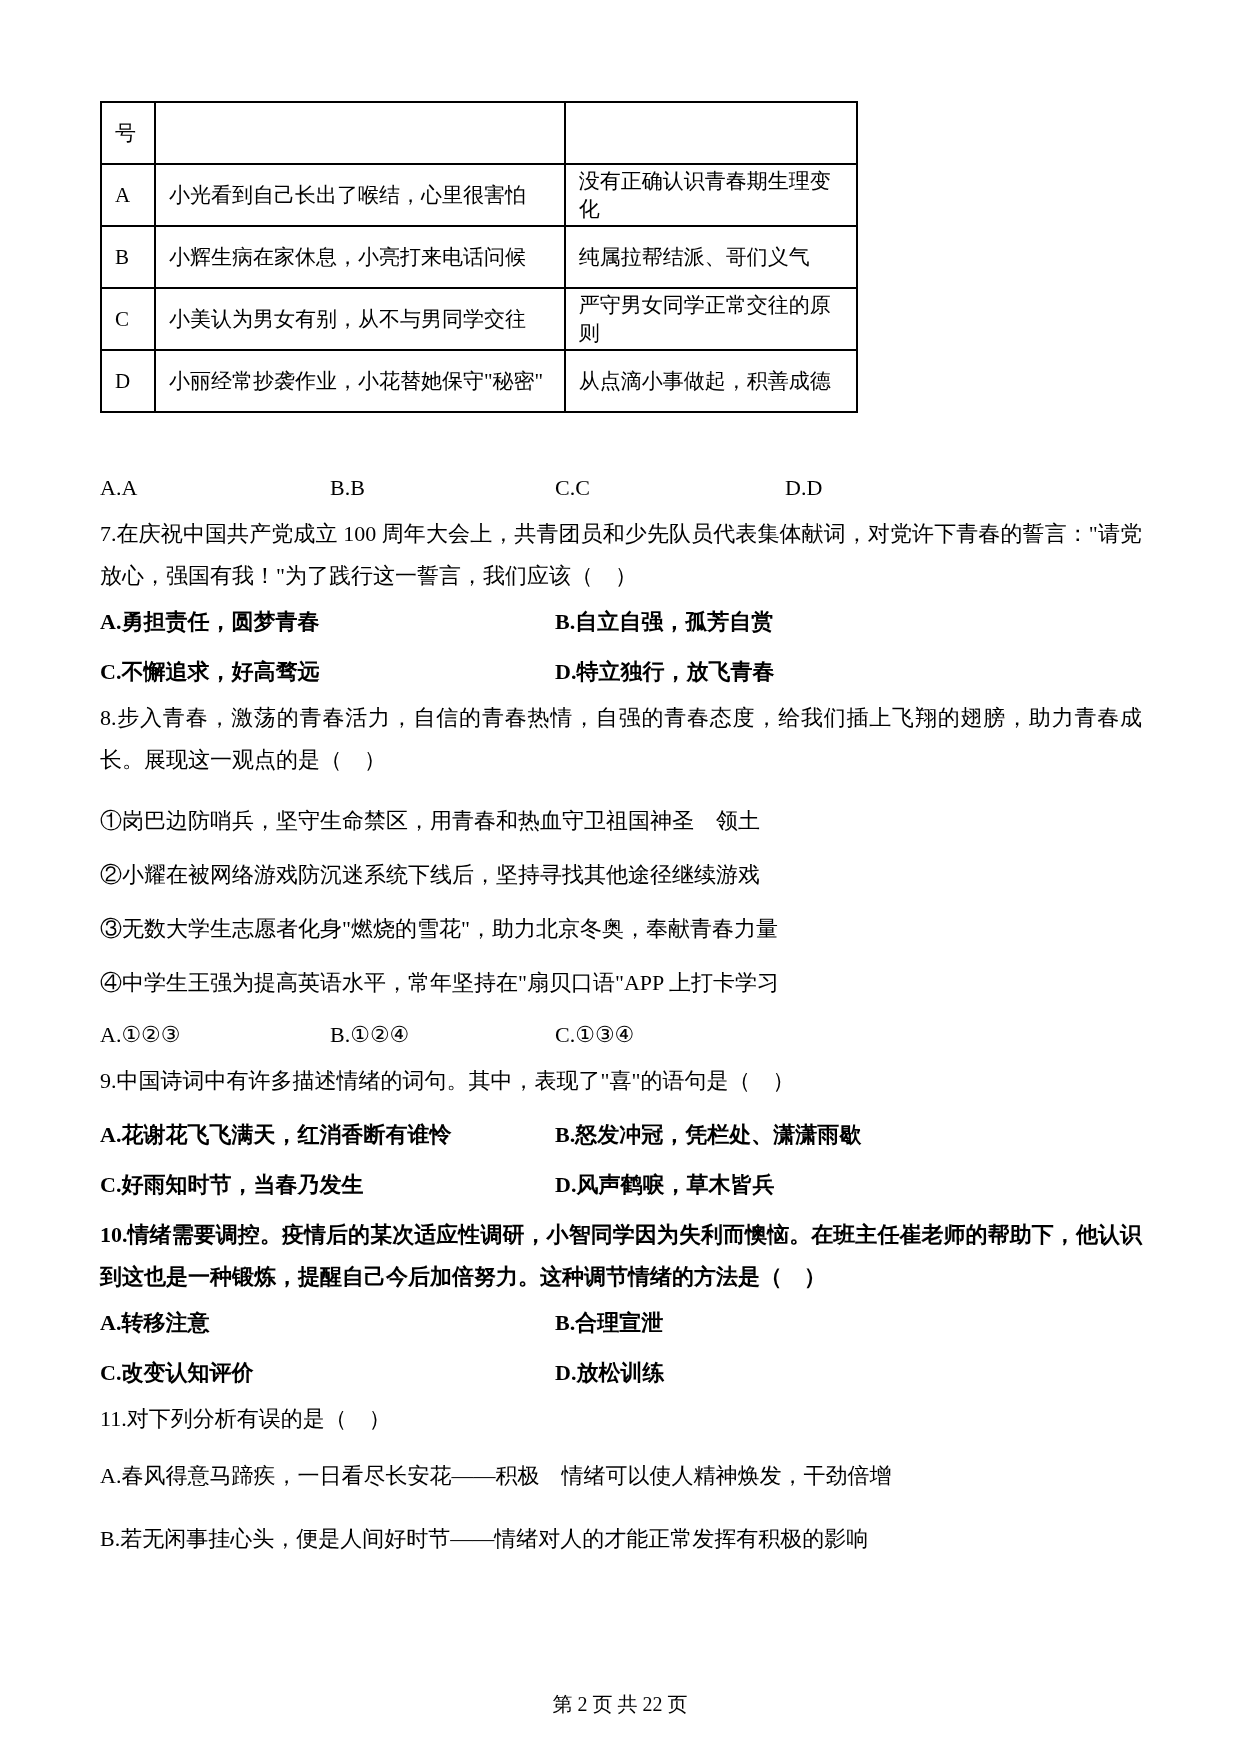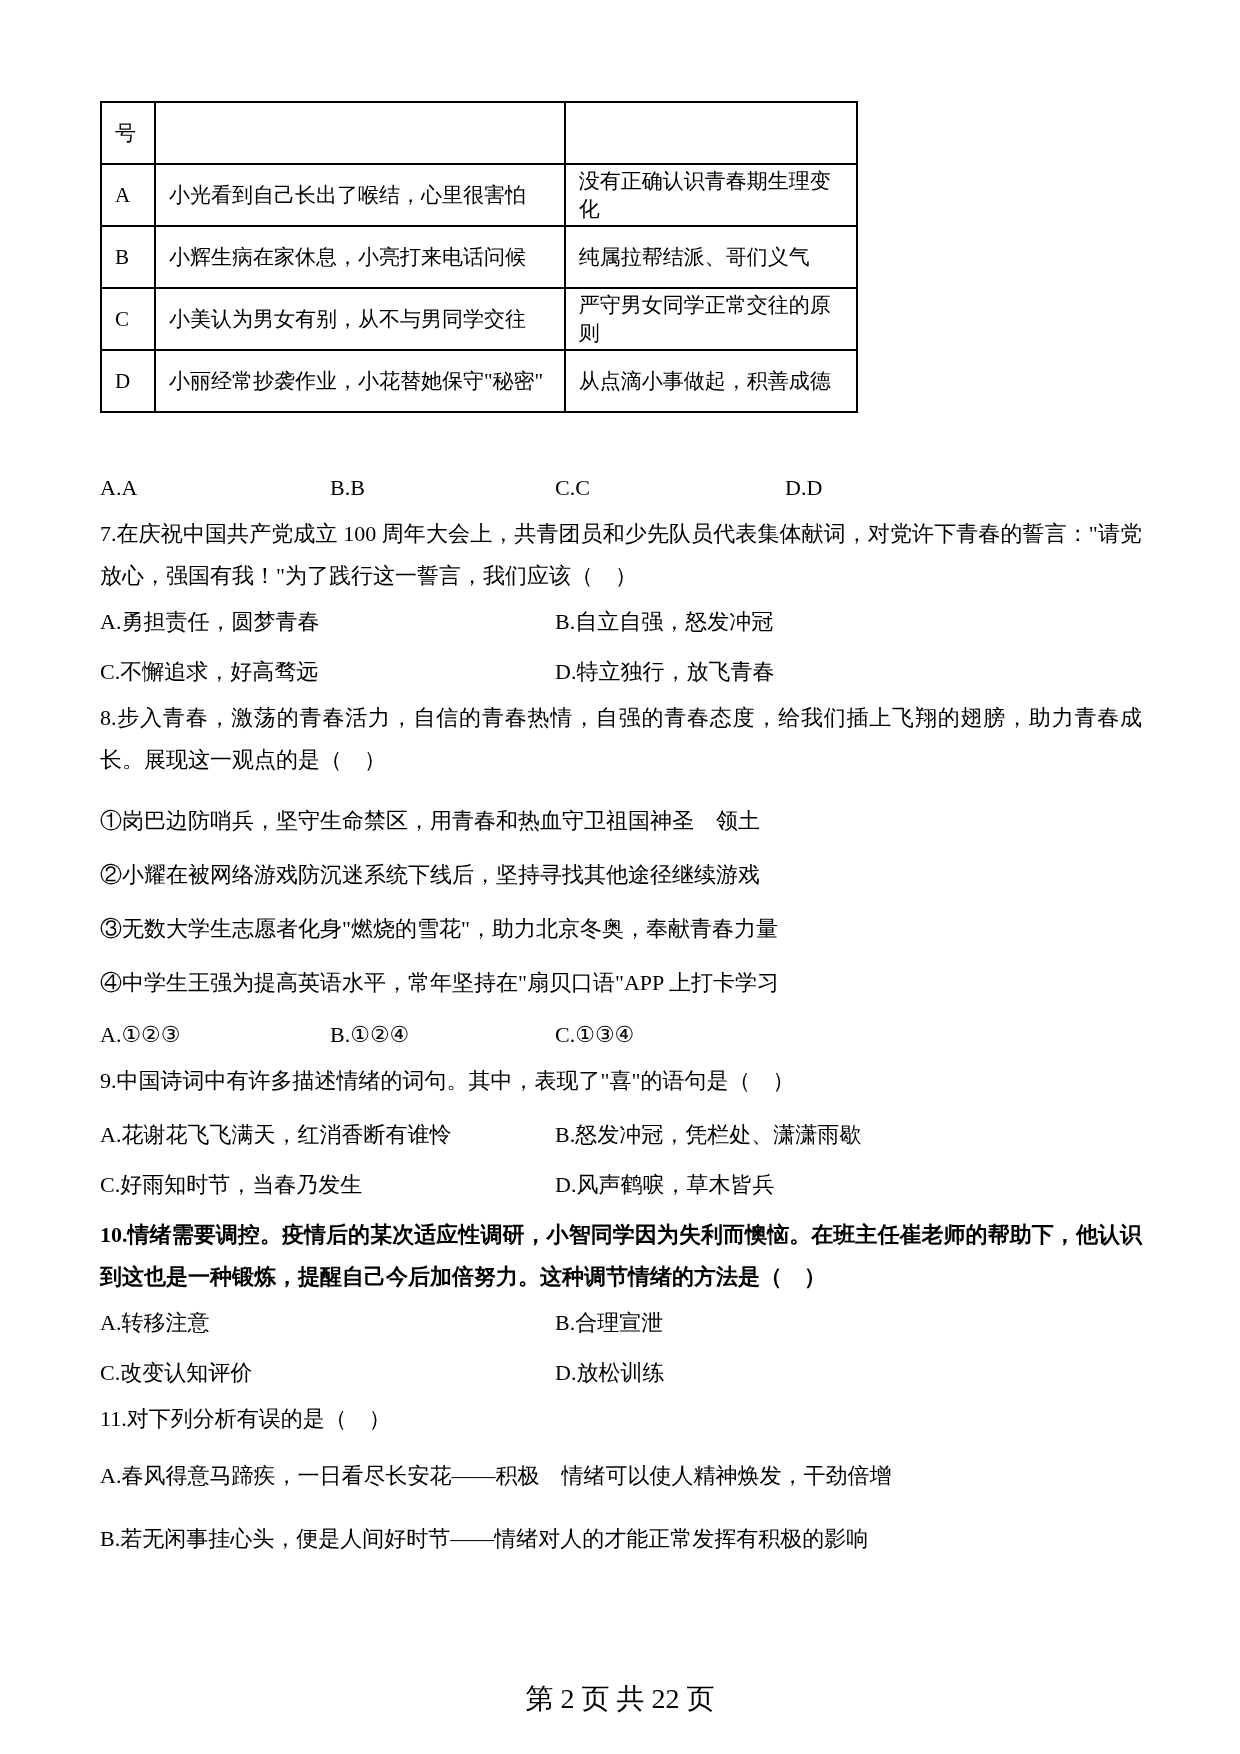--- a/index.html
+++ b/index.html
@@ -29,32 +29,32 @@
     border:2px solid #000;
     height:62px;
     vertical-align:middle;
     padding:0 10px 0 13px;
   }
   col.c1 { width:54px; }
   col.c2 { width:411px; }
   col.c3 { width:293px; }
   .opt-grid { display:grid; line-height:50px; }
   .cols4 { grid-template-columns:230px 225px 230px 1fr; }
-  .cols2 { grid-template-columns:455px 1fr; }
+  .cols2 { grid-template-columns:455px 1fr;font-weight:bold; }
   .stem { line-height:42px; text-align:justify; }
   .items { margin-top:13px; }
   .items .item { line-height:54px; }
   .mt8 { margin-top:8px; }
   .mt4 { margin-top:4px;font-weight:bold; }
   .wide-opt { line-height:55px; margin-top:8px; text-align:justify; }
   .footer {
     position:absolute;
     left:0; right:0; bottom:36px;
     text-align:center;
-    font-size:28px;
+    font-size:20px;
   }
 </style>
 </head>
 <body>
 
 <div class="page">
   <div class="content">
 
     <table class="qtable">
       <colgroup>
@@ -95,21 +95,21 @@
       <span>A.A</span>
       <span>B.B</span>
       <span>C.C</span>
       <span>D.D</span>
     </div>
 
     <div class="q">
       <div class="stem">7.在庆祝中国共产党成立 100 周年大会上，共青团员和少先队员代表集体献词，对党许下青春的誓言："请党放心，强国有我！"为了践行这一誓言，我们应该（　）</div>
       <div class="opt-grid cols2">
         <span>A.勇担责任，圆梦青春</span>
-        <span>B.自立自强，怒发冲冠</span>
+        <span>B.自立自强，孤芳自赏</span>
         <span>C.不懈追求，好高骛远</span>
         <span>D.特立独行，放飞青春</span>
       </div>
     </div>
 
     <div class="q">
       <div class="stem">8.步入青春，激荡的青春活力，自信的青春热情，自强的青春态度，给我们插上飞翔的翅膀，助力青春成长。展现这一观点的是（　）</div>
       <div class="items">
         <div class="item">①岗巴边防哨兵，坚守生命禁区，用青春和热血守卫祖国神圣　领土</div>
         <div class="item">②小耀在被网络游戏防沉迷系统下线后，坚持寻找其他途径继续游戏</div>

